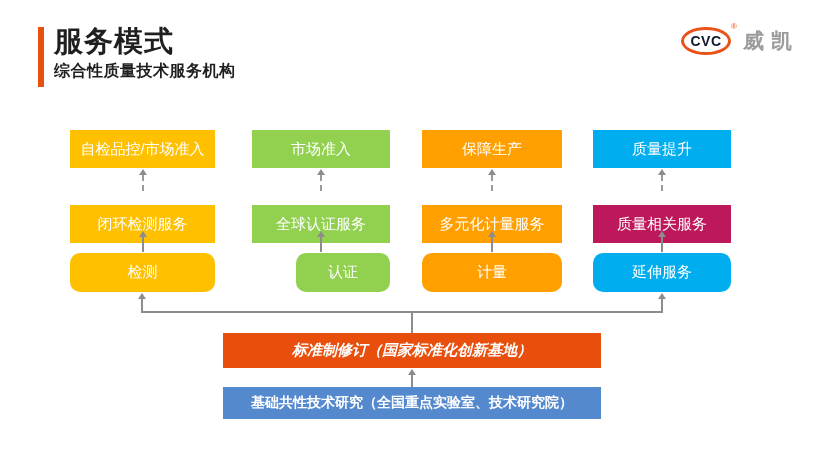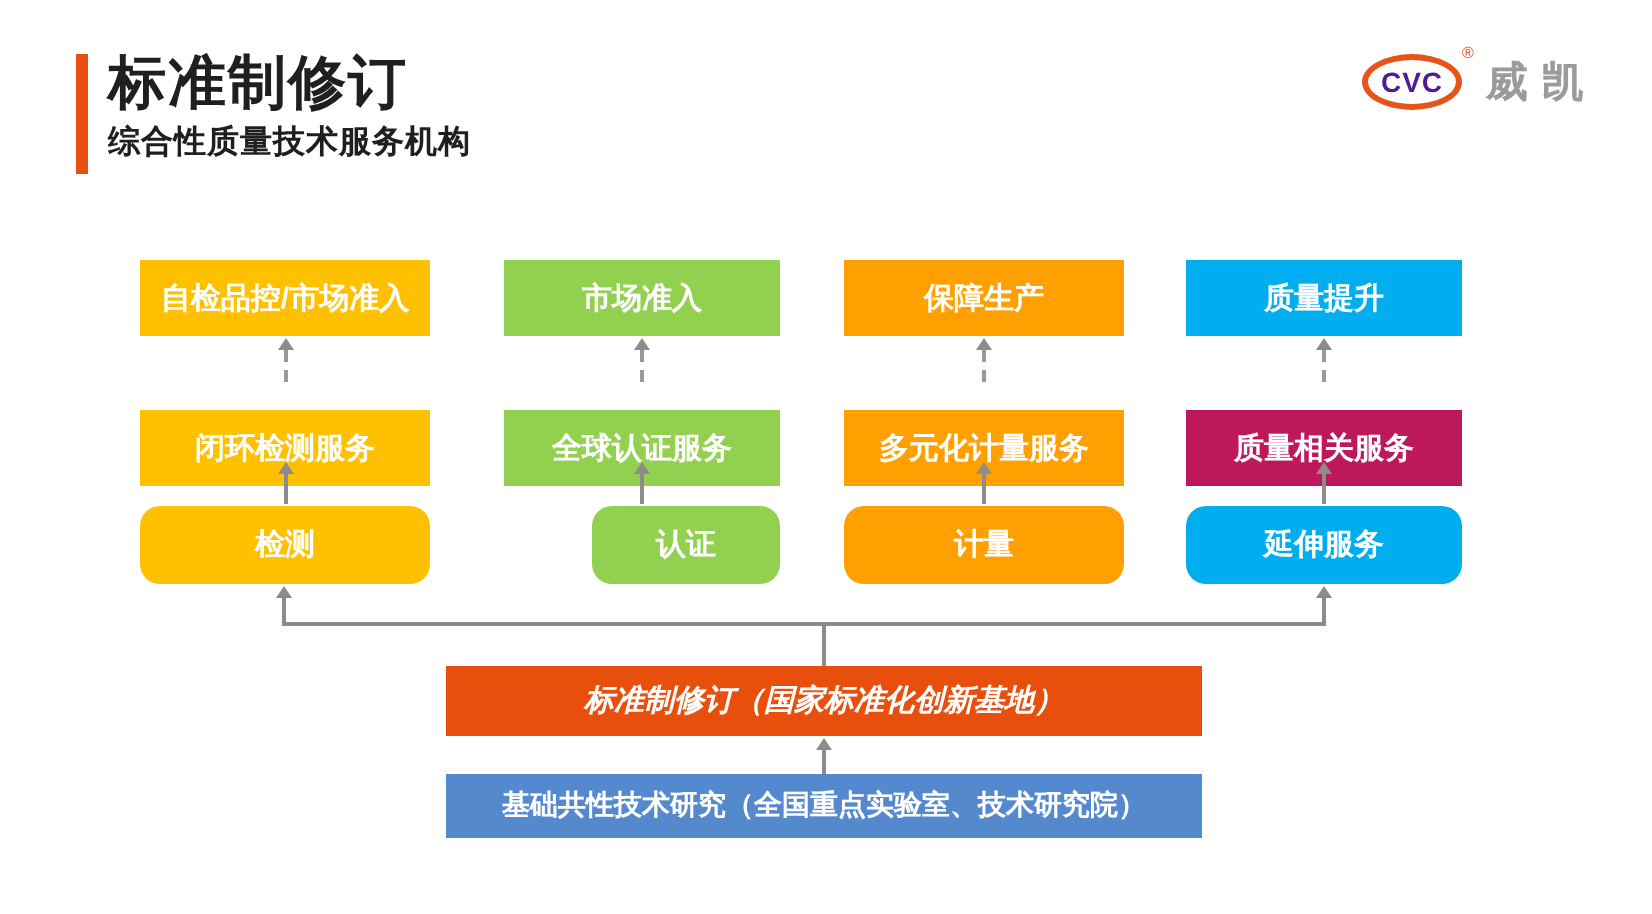--- a/index.html
+++ b/index.html
@@ -9,31 +9,31 @@
   
   .accent-bar{position:absolute;left:38px;top:27px;width:6px;height:60px;background:#E8500F;}
   .page-title{position:absolute;left:54px;top:22px;margin:0;font-size:29px;font-weight:900;
               color:#1F1F1F;letter-spacing:1px;}
   .page-subtitle{position:absolute;left:54px;top:61px;font-size:16px;font-weight:700;
                  color:#1F1F1F;letter-spacing:.5px;}
 
   .logo{position:absolute;left:681px;top:25px;height:32px;display:flex;align-items:center;}
   .logo-oval{display:flex;align-items:center;justify-content:center;width:50px;height:28px;
              border:3px solid #E8531A;border-radius:50%;box-sizing:border-box;}
-  .logo-oval span{font-size:14px;font-weight:900;color:#4c1d95;letter-spacing:.5px;}
+  .logo-oval span{font-size:14px;font-weight:900;color:#0f172a;letter-spacing:.5px;}
   .logo-reg{font-size:8px;color:#E8531A;align-self:flex-start;margin:-3px 2px 0 0;}
   .logo-cn{font-size:21px;font-weight:700;color:#9B9B9B;letter-spacing:7px;margin-left:4px;}
 
   
   .col{position:absolute;top:130px;height:165px;}
   .col-0{left:70px;width:145px;}
   .col-1{left:252px;width:138px;}
   .col-2{left:422px;width:140px;}
   .col-3{left:593px;width:138px;}
-  .box{position:absolute;left:0;right:0;color:#fff;font-weight:700;font-size:15px;
+  .box{position:absolute;left:0;right:0;color:#fff;font-weight:400;font-size:15px;
        display:flex;align-items:center;justify-content:center;text-align:right;}
   .box-top{top:0;height:38px;}
   .box-mid{top:62px;height:38px;margin-top:13px;}
   .box-bottom{top:123px;height:39px;border-radius:10px;}
 
   
   .v-arrow{position:absolute;left:50%;width:12px;margin-left:-6px;display:flex;
            flex-direction:column;align-items:center;}
   .v-arrow .head{width:0;height:0;border-left:4px solid transparent;
                  border-right:4px solid transparent;border-bottom:6px solid #8C8C8C;}
@@ -64,21 +64,21 @@
   .found-arrow .head{width:0;height:0;border-left:4px solid transparent;
                      border-right:4px solid transparent;border-bottom:6px solid #8C8C8C;}
   .found-arrow .stem{flex:1;border-left:2px solid #8C8C8C;}
 </style>
 </head>
 <body>
 
 <div class="stage">
 
   <div class="accent-bar"></div>
-  <h1 class="page-title">标准制修订</h1>
+  <h1 class="page-title">服务模式</h1>
   <div class="page-subtitle">综合性质量技术服务机构</div>
 
   <div class="logo">
     <span class="logo-oval">
       <span>CVC</span>
     </span>
     <span class="logo-reg">®</span>
     <span class="logo-cn">威凯</span>
   </div>
 

